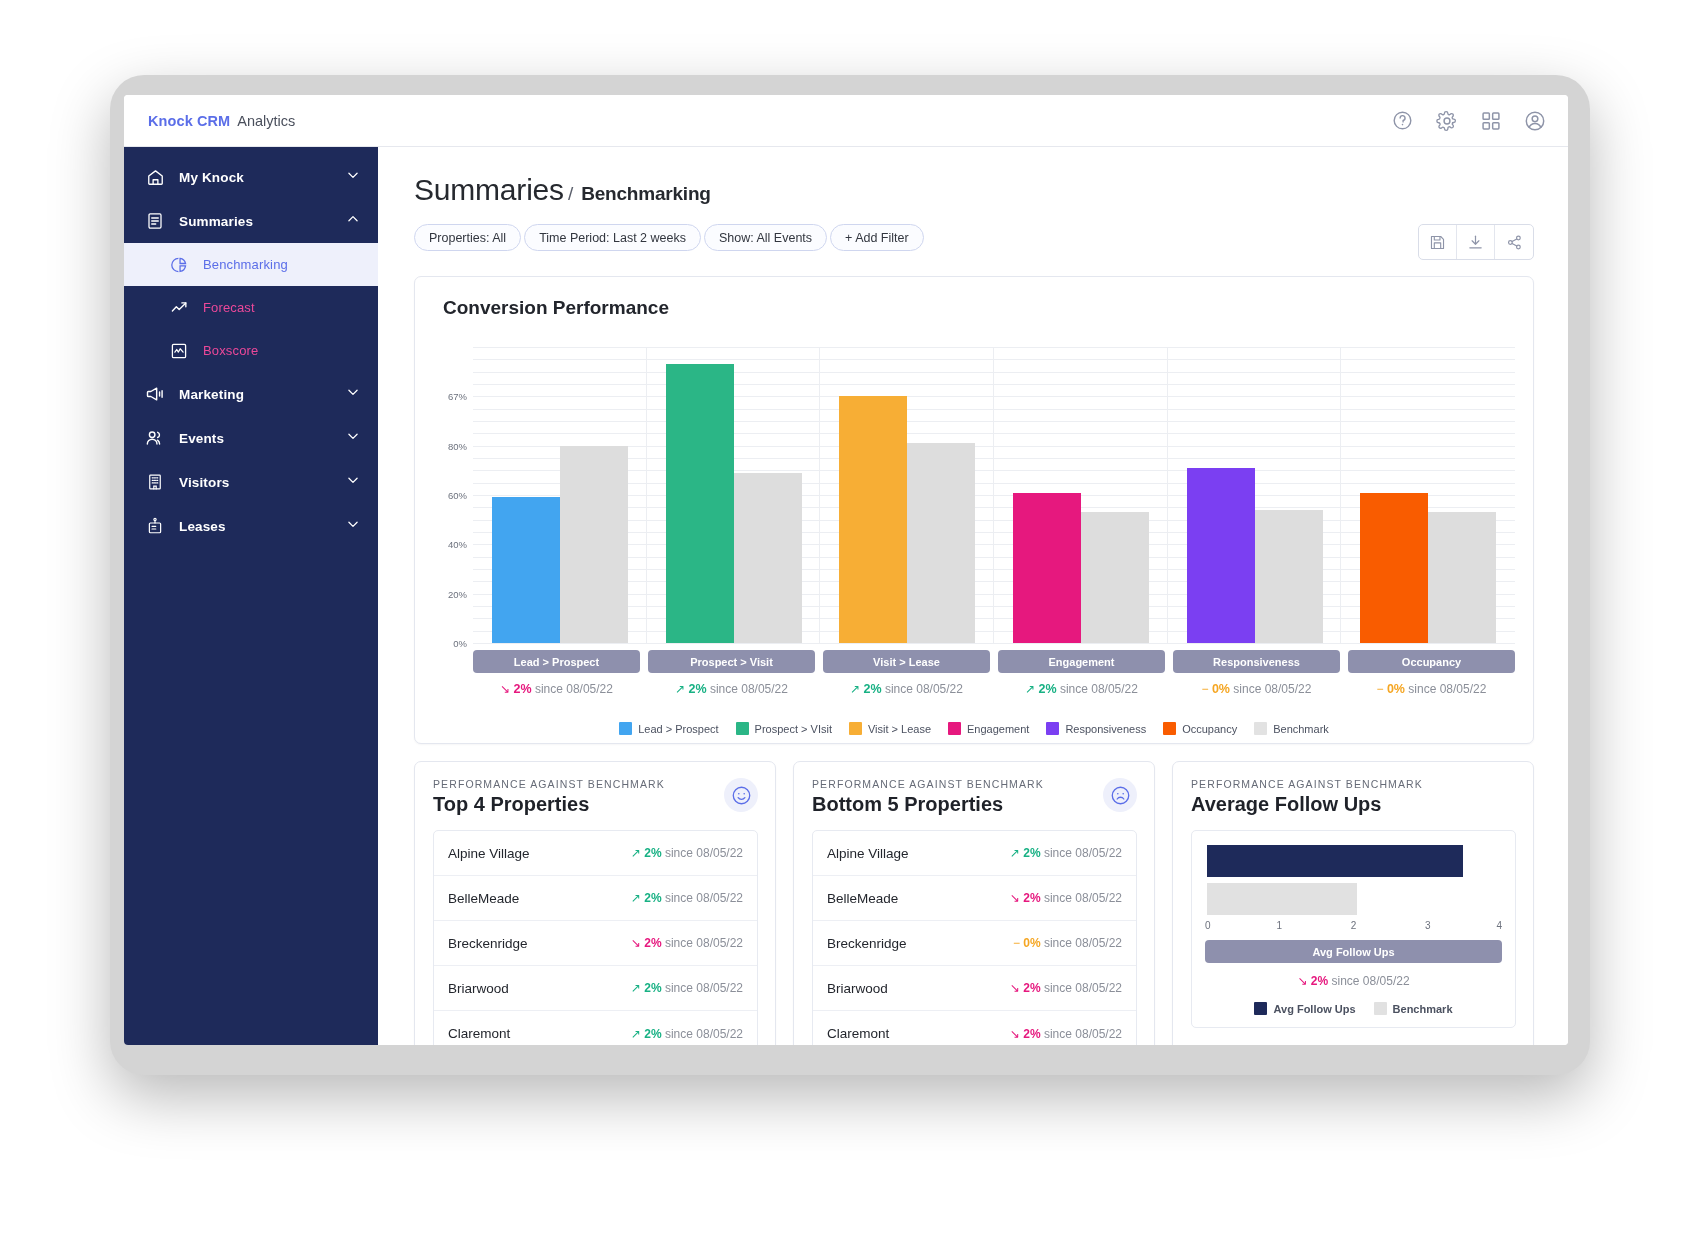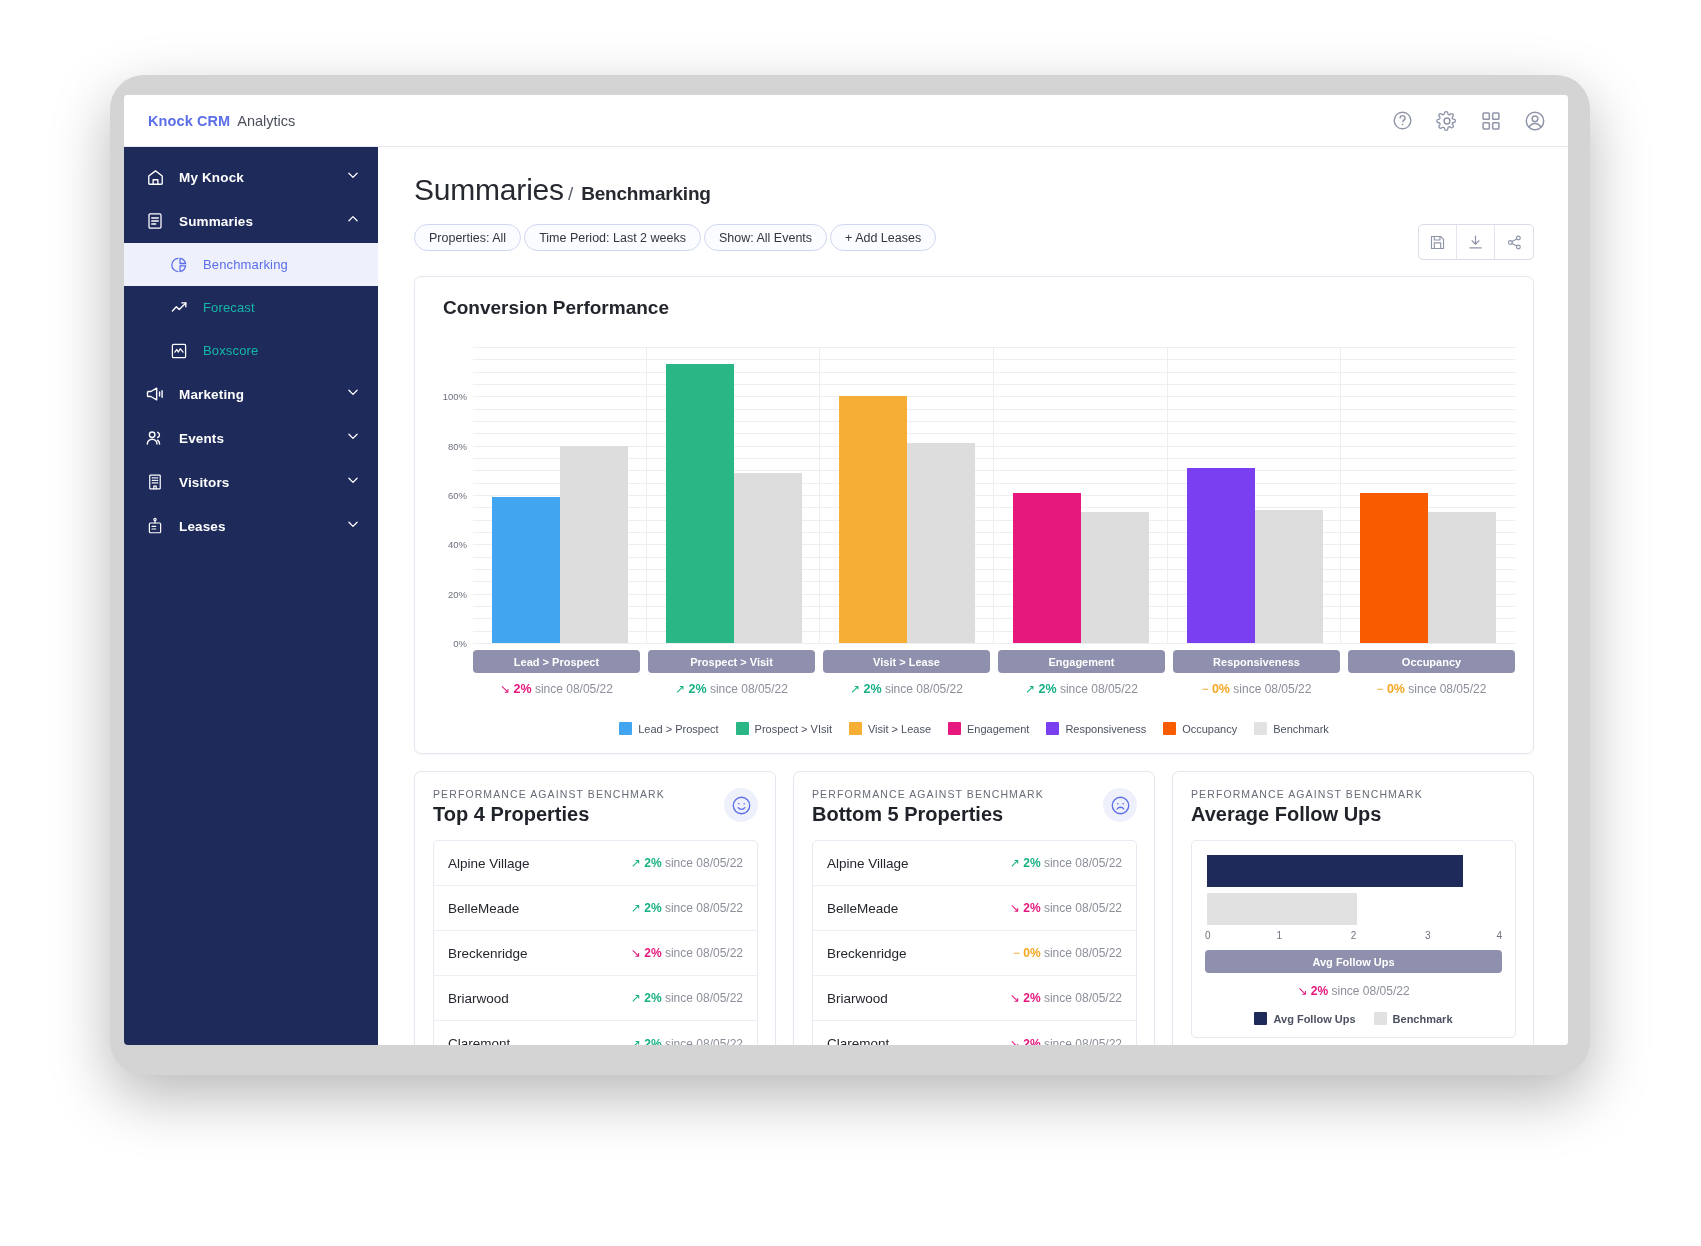--- a/index.html
+++ b/index.html
@@ -47,21 +47,21 @@
     color: #fff;
   }
   .nav-item {
     height: 44px; display: flex; align-items: center;
     padding: 0 18px 0 20px; cursor: pointer; position: relative;
   }
   .nav-item .ico { width: 22px; display: flex; justify-content: center; align-items: center; flex: 0 0 22px; }
   .nav-item .lbl { font-size: 13.5px; font-weight: bold; margin-left: 13px; color: #ffffff; letter-spacing: .15px; }
   .nav-item .chev { margin-left: auto; }
   .nav-sub { height: 43px; padding-left: 44px; }
-  .nav-sub .lbl { font-weight: normal; font-size: 13px; color: #14b8a6; }
+  .nav-sub .lbl { font-weight: normal; font-size: 13px; color: #ec4899; }
   .nav-sub.active { background: #eef0fb; }
   .nav-sub.active .lbl { color: #5b6ee8; }
   
   .main { flex: 1; background: #fff; padding: 26px 34px 0 36px; overflow: hidden; min-width: 0; }
   .page-title { font-size: 30px; color: #26292f; font-weight: normal; letter-spacing: -.2px; }
   .page-title .slash { font-size: 19px; color: #5a5f6b; margin-left: 4px; }
   .page-title .crumb { font-size: 19px; color: #26292f; font-weight: bold; }
   .filterbar { display: flex; align-items: flex-start; margin-top: 17px; gap: 3px; }
   .chip {
     border: 1px solid #cfd6ef; background: #fbfcff; border-radius: 16px;
@@ -69,21 +69,21 @@
     font-size: 12.5px; color: #32363f; cursor: pointer; white-space: nowrap;
   }
   .actionbar { margin-left: auto; display: flex; border: 1px solid #d9dde8; border-radius: 5px; overflow: hidden; background:#fff;}
   .act { width: 38px; height: 34px; display: flex; align-items: center; justify-content: center; cursor: pointer; border-right: 1px solid #e3e6ee; }
   .act:last-child { border-right: 0; }
   
   .card {
     border: 1px solid #e4e7ef; border-radius: 7px; background: #fff;
     box-shadow: 0 1px 2px rgba(20,25,60,.04);
   }
-  .chart-card { margin-top: 16px; padding: 20px 18px 14px 18px; }
+  .chart-card { margin-top: 16px; padding: 20px 18px 4px 18px; }
   .chart-title { font-size: 19px; font-weight: bold; color: #22252c; margin-left: 10px; }
   .plot-wrap { position: relative; height: 296px; margin-top: 28px; display: flex; }
   .yaxis { width: 40px; flex: 0 0 40px; position: relative; }
   .ytick { position: absolute; right: 6px; font-size: 9.5px; color: #6c717d; transform: translateY(-50%); }
   .plot { position: relative; flex: 1; }
   .gridline { position: absolute; left: 0; right: 0; height: 1px; background: #eceef2; }
   .bars { position: absolute; inset: 0; display: flex; }
   .group { flex: 1; display: flex; align-items: flex-end; justify-content: center; gap: 0; position: relative; }
   .bar { width: 68px; }
   .bar.bm { background: #dddddd; }
@@ -298,21 +298,21 @@
     <div class="main">
 
       <div class="page-title">
         <span>Summaries</span><span class="slash">/</span> <span class="crumb">Benchmarking</span>
       </div>
 
       <div class="filterbar">
         <div class="chip">Properties: All</div>
         <div class="chip">Time Period: Last 2 weeks</div>
         <div class="chip">Show: All Events</div>
-        <div class="chip">+ Add Leases</div>
+        <div class="chip">+ Add Filter</div>
 
         <div class="actionbar">
           <div class="act">
             <svg width="17" height="17" viewBox="0 0 24 24" fill="none" stroke="#8e94a8" stroke-width="1.6" stroke-linecap="round" stroke-linejoin="round">
                   <path d="M3.5 3.5h13L20.5 7.5v13h-17z"></path>
                   <path d="M7.5 3.5h8v5h-8z"></path>
                   <rect x="7.5" y="12.5" width="9" height="8"></rect>
                 </svg>
           </div>
           <div class="act">
@@ -331,21 +331,21 @@
                 </svg>
           </div>
         </div>
       </div>
 
       <div class="card chart-card">
         <div class="chart-title">Conversion Performance</div>
 
         <div class="plot-wrap">
           <div class="yaxis" id="yaxis">
-                <div class="ytick" style="top: 49.3333px;">100%</div>
+                <div class="ytick" style="top: 49.3333px;">67%</div>
                 <div class="ytick" style="top: 98.6667px;">80%</div>
                 <div class="ytick" style="top: 148px;">60%</div>
                 <div class="ytick" style="top: 197.333px;">40%</div>
                 <div class="ytick" style="top: 246.667px;">20%</div>
                 <div class="ytick" style="top: 296px;">0%</div>
               </div>
           <div class="plot">
             <div id="gridlines">
                   <div class="gridline" style="top: 296px;"></div>
                   <div class="gridline" style="top: 283.667px;"></div>

